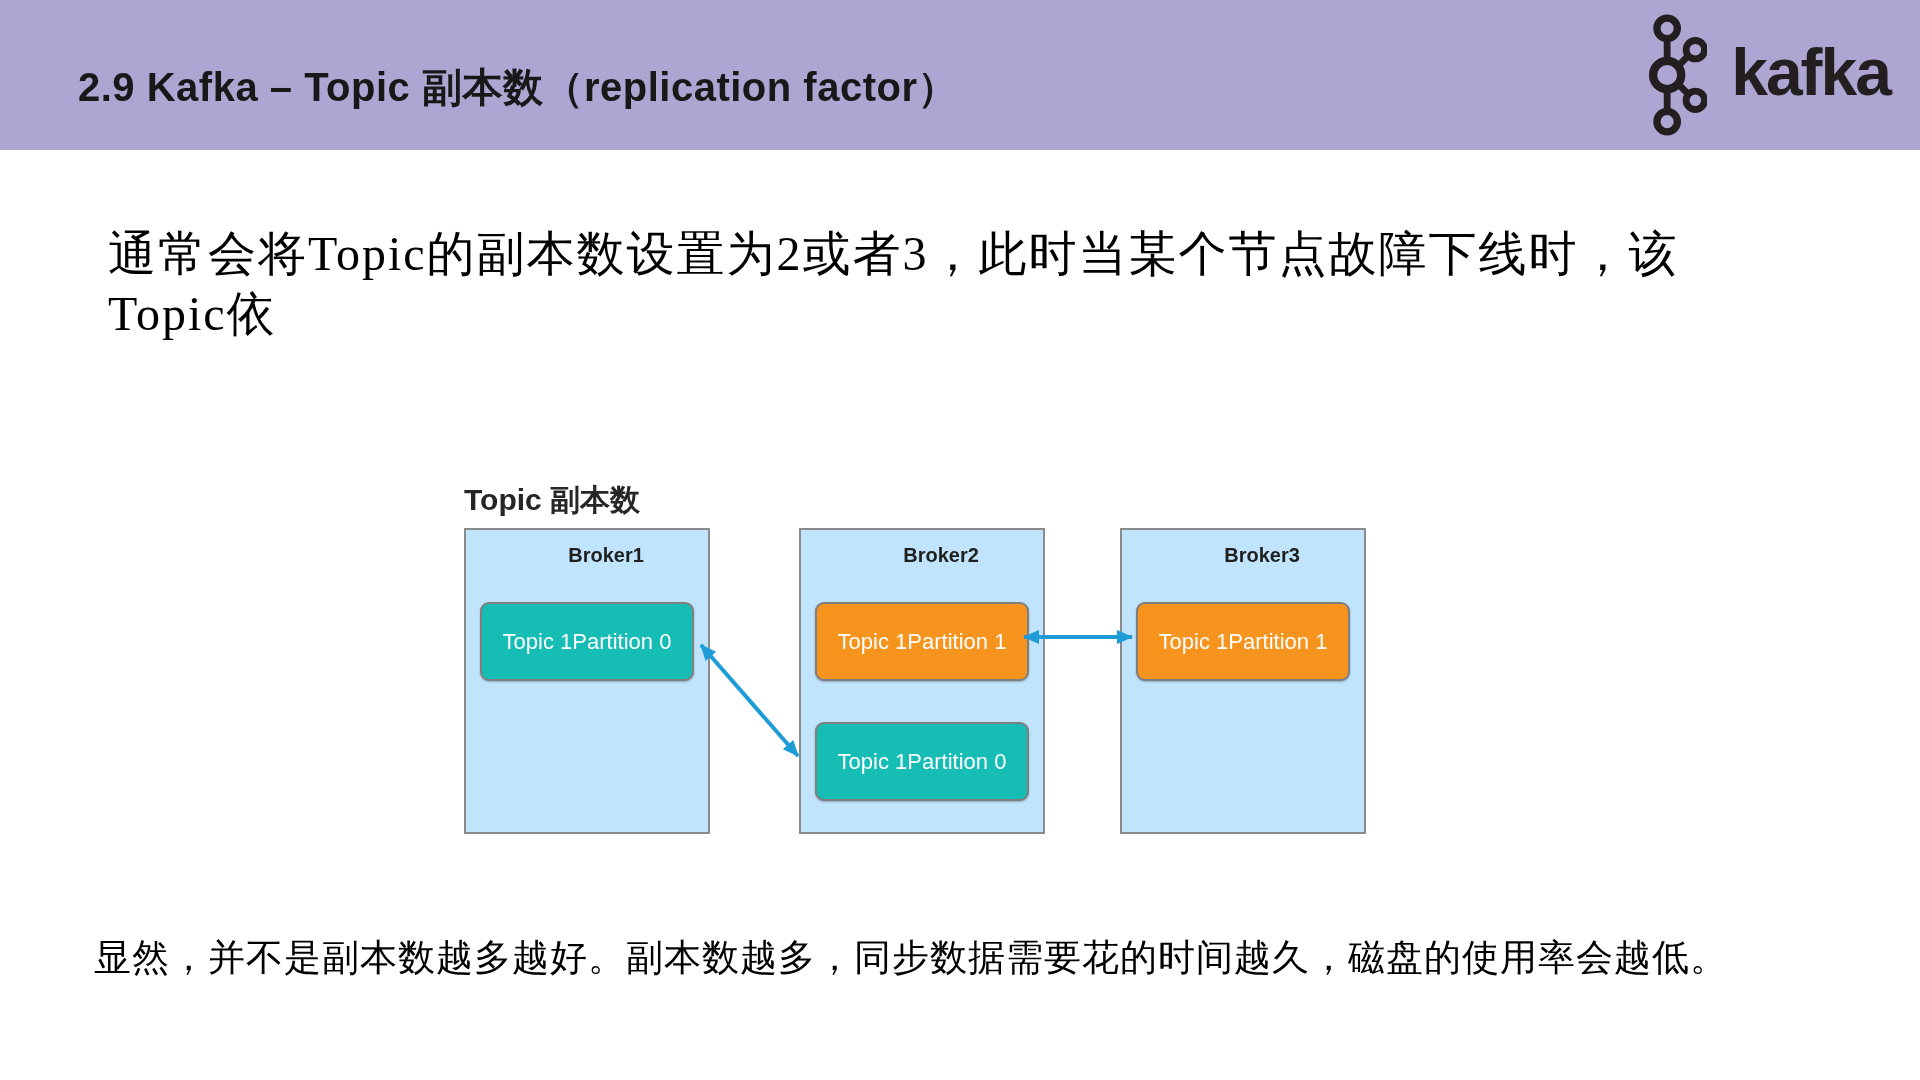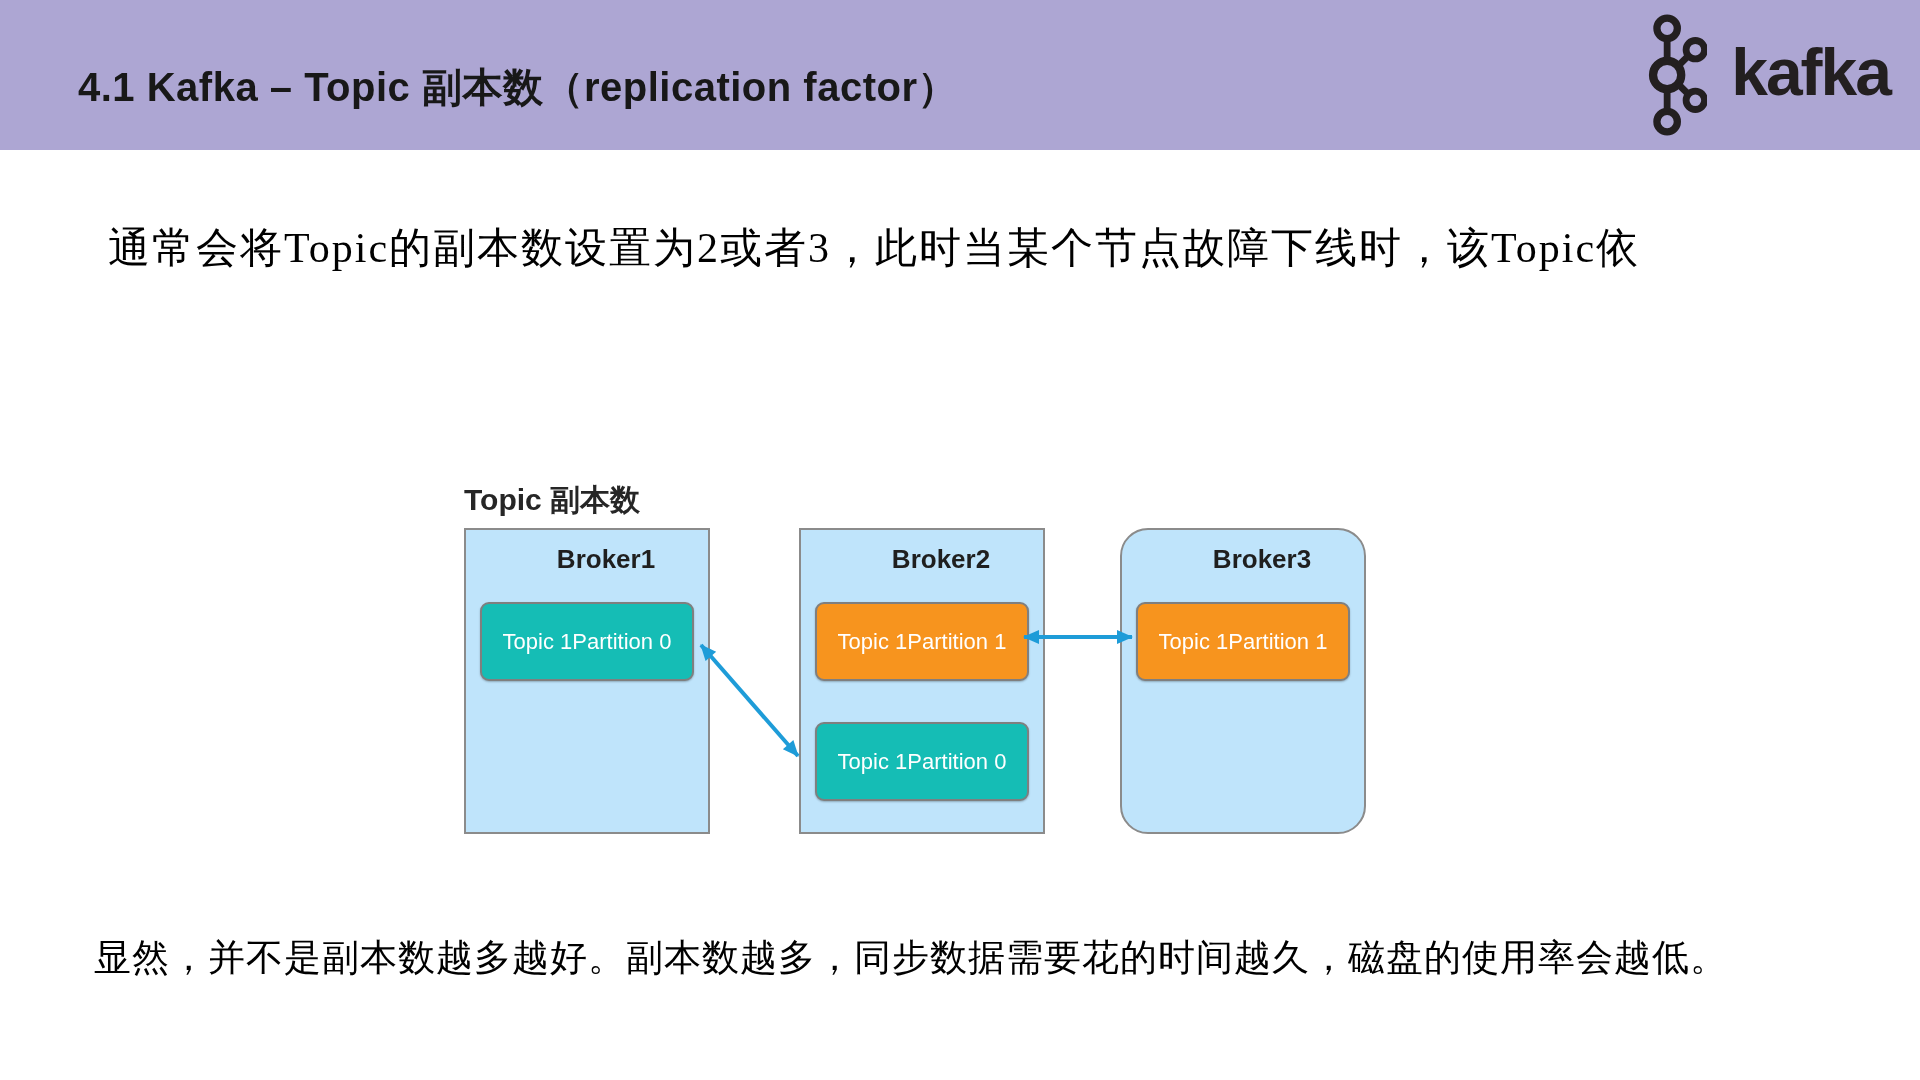--- a/index.html
+++ b/index.html
@@ -20,33 +20,33 @@
                letter-spacing:0.5px;white-space:nowrap;}
   .logo-wrap{position:absolute;right:30px;top:10px;height:130px;
              display:flex;align-items:center;gap:24px;}
   .logo-mark{width:70px;height:124px;}
   .logo-mark circle{fill:none;stroke:var(--logo-color);}
   .logo-mark line{stroke:var(--logo-color);}
   .logo-text{font-size:66px;font-weight:700;color:var(--logo-color);
              letter-spacing:-2px;line-height:1;padding-bottom:6px;}
 
   
-  .intro{position:absolute;left:108px;top:218px;width:1620px;
+  .intro{position:absolute;left:108px;top:224px;width:1620px;
          font-family:"Liberation Serif","DejaVu Serif",serif;
-         font-size:42px;line-height:60px;color:var(--body-text);
+         font-size:48px;line-height:60px;color:var(--body-text);
          letter-spacing:2px;}
 
   
   .diagram-title{position:absolute;left:464px;top:440px;
                  font-size:30px;font-weight:700;color:#262626;margin-top:40px;}
   .broker{position:absolute;top:528px;width:246px;height:306px;
           background:var(--broker-fill);border:2px solid var(--broker-border);}
-  .broker.b1{left:464px;} .broker.b2{left:787px;margin-left:12px;} .broker.b3{left:1120px;border-radius:28px;}
+  .broker.b1{left:464px;} .broker.b2{left:787px;margin-left:12px;} .broker.b3{left:1120px;}
   .broker-name{margin-top:14px;text-align:center;
-               font-size:26px;font-weight:700;color:#1f1f1f;padding-left:38px;}
+               font-size:20px;font-weight:700;color:#1f1f1f;padding-left:38px;}
   .partition{position:absolute;left:14px;width:214px;height:79px;
              border-radius:9px;border:2px solid var(--partition-border);
              display:flex;flex-direction:row;align-items:center;justify-content:center;
              color:#ffffff;font-size:22px;line-height:27px;text-align:center;
              box-shadow:0 1px 2px rgba(0,0,0,0.25);}
   .partition.row1{top:72px;} .partition.row2{top:192px;}
   .partition.teal{background:var(--teal);}
   .partition.orange{background:var(--orange);}
 
   .arrows{position:absolute;left:0;top:0;width:1920px;height:1080px;
@@ -57,21 +57,21 @@
   
   .footer-note{position:absolute;left:94px;top:932px;width:1760px;
                font-family:Liberation Serif, serif;
                font-size:37px;line-height:52px;color:var(--body-text);
                letter-spacing:1px;white-space:nowrap;}
 </style>
 </head>
 <body>
 
 <header class="slide-header">
-  <div class="slide-title">4.1 Kafka – Topic 副本数（replication factor）</div>
+  <div class="slide-title">2.9 Kafka – Topic 副本数（replication factor）</div>
   <div class="logo-wrap">
     <svg class="logo-mark" viewBox="0 0 72 126" xmlns="http://www.w3.org/2000/svg">
       <circle cx="31" cy="15" r="10.5" stroke-width="7.5"></circle>
       <circle cx="31" cy="63" r="14.5" stroke-width="8.5"></circle>
       <circle cx="31" cy="111" r="10.5" stroke-width="7.5"></circle>
       <circle cx="60" cy="37" r="9.5" stroke-width="7"></circle>
       <circle cx="60" cy="89" r="9.5" stroke-width="7"></circle>
       <line x1="31" y1="25.5" x2="31" y2="48.5" stroke-width="7"></line>
       <line x1="31" y1="77.5" x2="31" y2="100.5" stroke-width="7"></line>
       <line x1="42" y1="54" x2="53" y2="43" stroke-width="7"></line>

